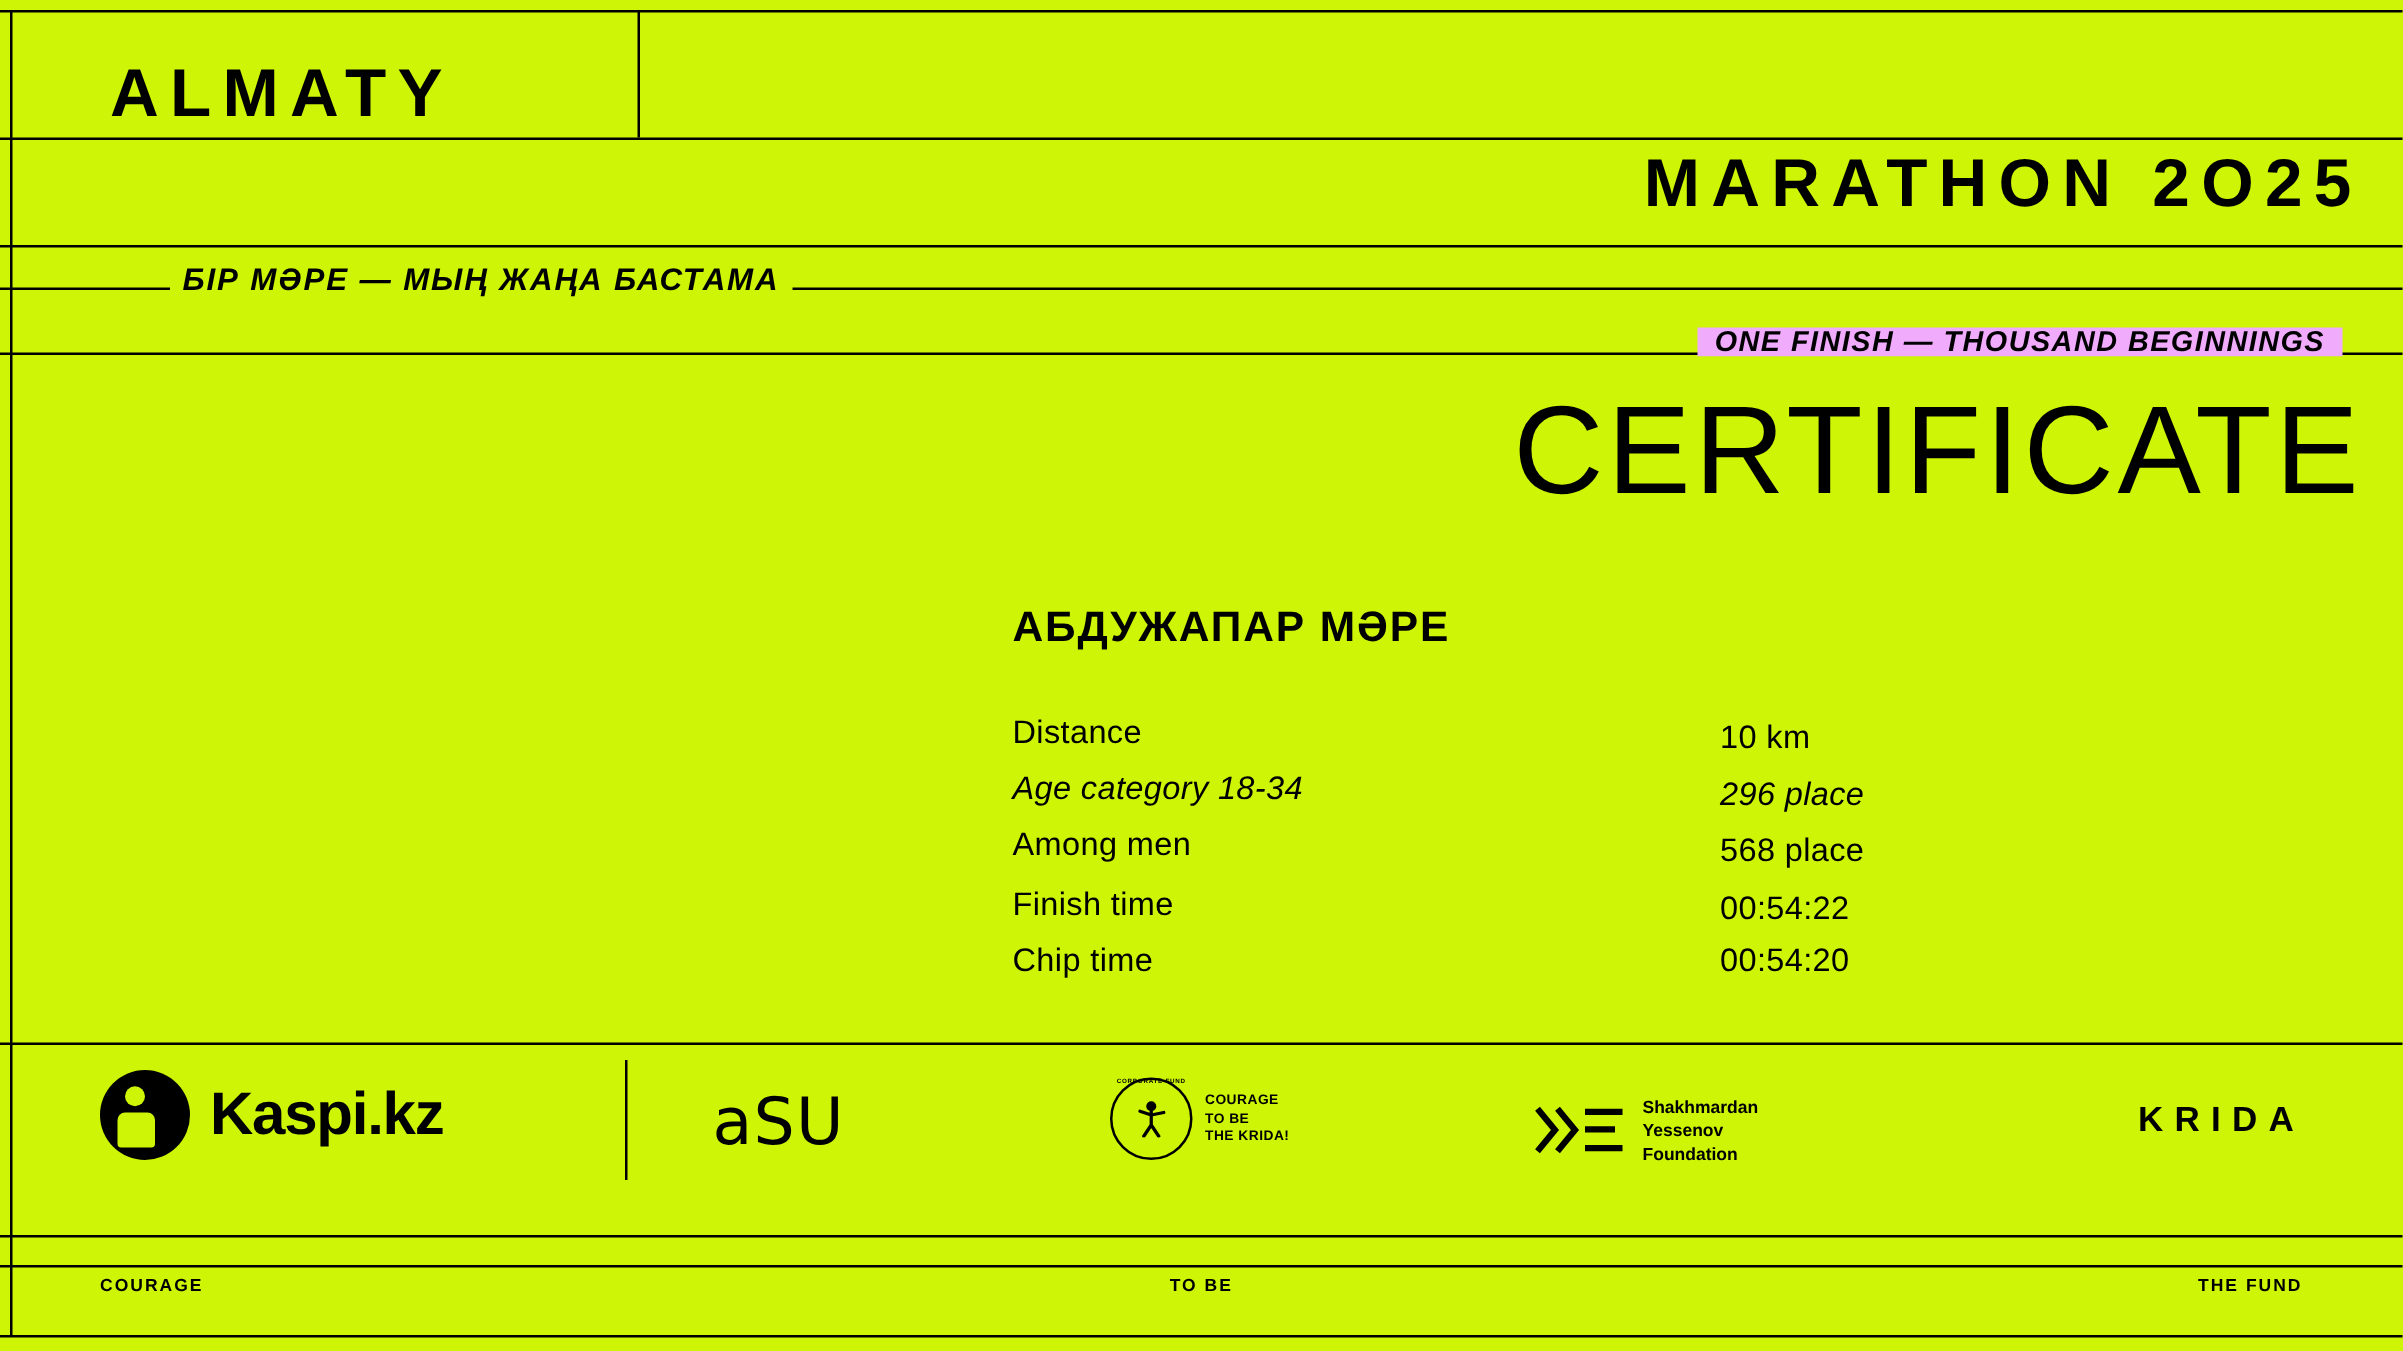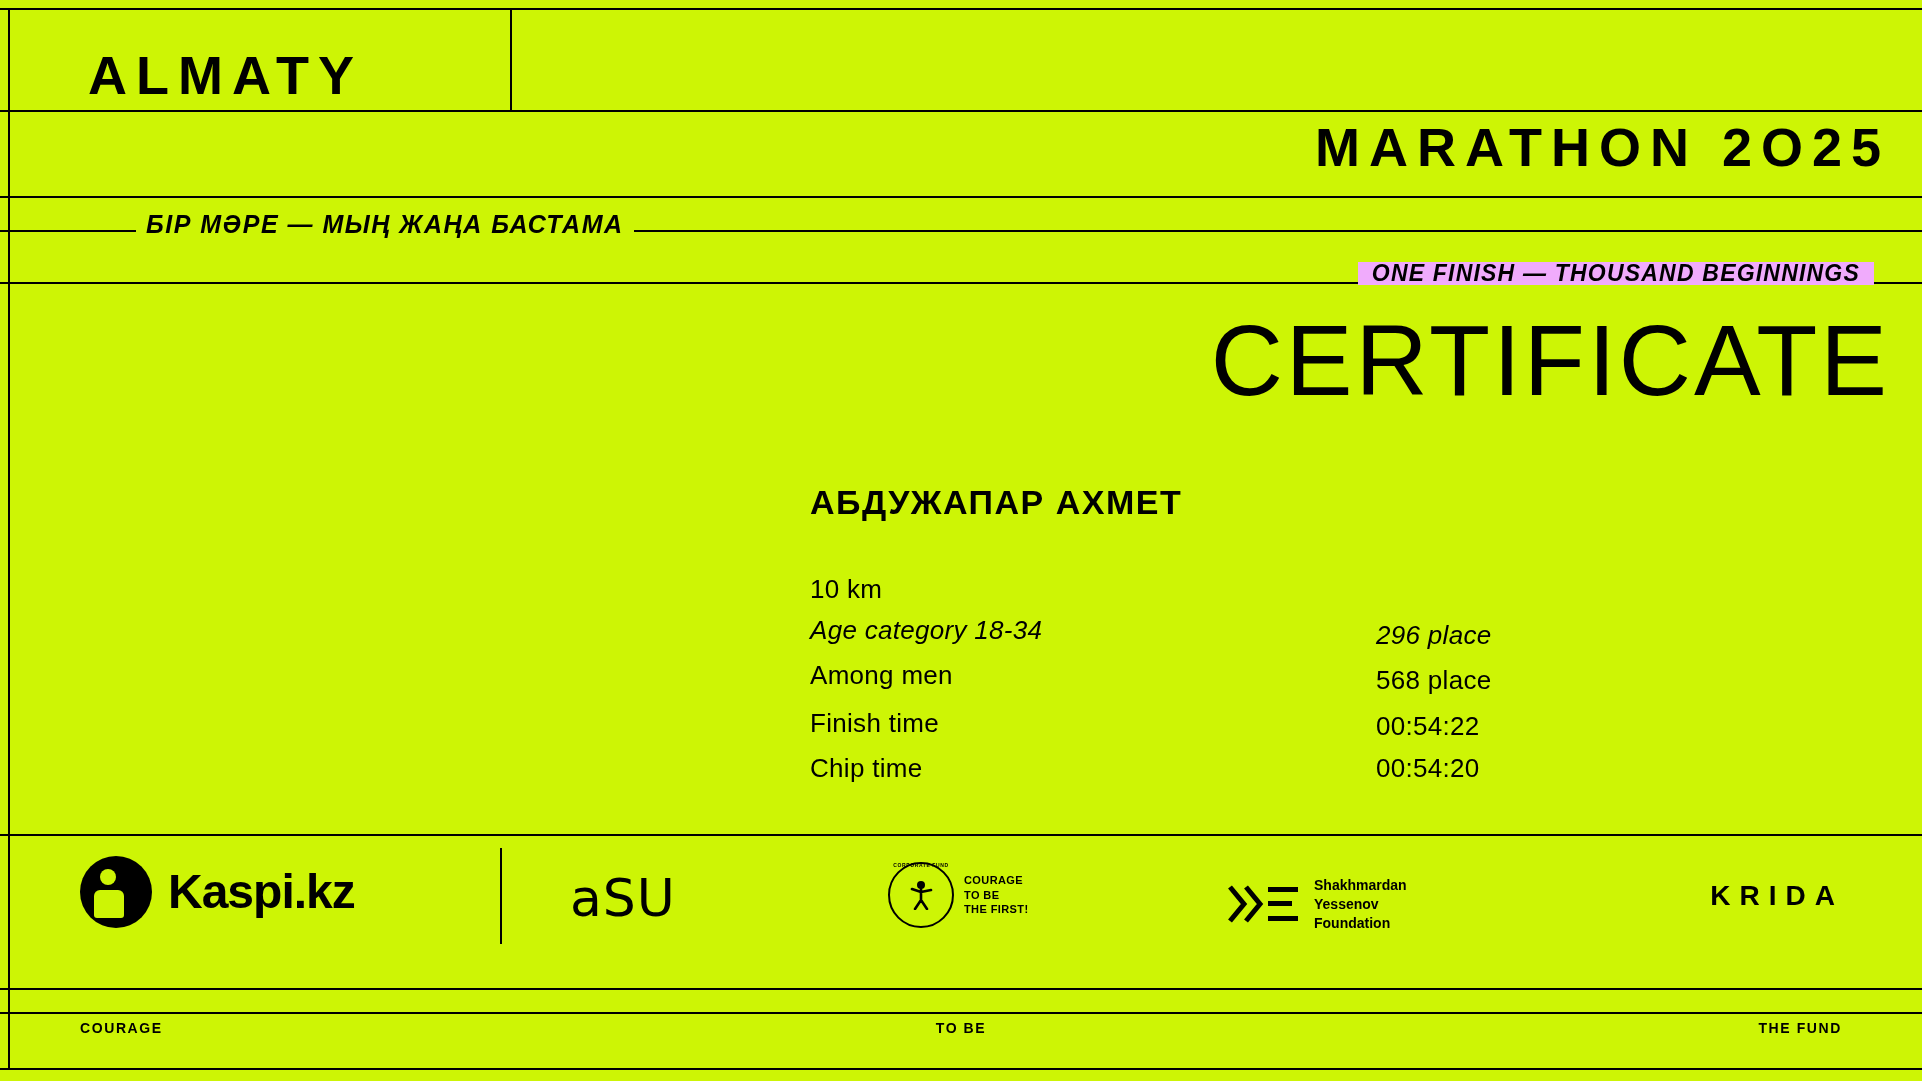--- a/index.html
+++ b/index.html
@@ -306,24 +306,25 @@
   <div class="vrule" style="left:8px;   top:8px;   height:1060px;"></div>
   <div class="vrule" style="left:510px; top:8px;   height:102px;"></div>
 
   <div class="almaty">ALMATY</div>
   <div class="marathon">MARATHON 2O25</div>
   <div class="slogan-kz">БІР МӘРЕ — МЫҢ ЖАҢА БАСТАМА</div>
   <div class="slogan-en">ONE FINISH — THOUSAND BEGINNINGS</div>
 
   <div class="title">CERTIFICATE</div>
 
-  <div class="recipient">АБДУЖАПАР АХМЕТ</div>
+  <div class="recipient">АБДУЖАПАР МӘРЕ</div>
 
   <div class="results">
     <div class="result-row r0">
+      <div class="result-label">Distance</div>
       <div class="result-value">10 km</div>
     </div>
     <div class="result-row r1">
       <div class="result-label">Age category 18-34</div>
       <div class="result-value">296 place</div>
     </div>
     <div class="result-row r2">
       <div class="result-label">Among men</div>
       <div class="result-value">568 place</div>
     </div>
@@ -350,21 +351,21 @@
     <div class="cf-circle">
       <span class="cf-ring-text">CORPORATE FUND</span>
       <svg class="cf-person" width="26" height="30" viewBox="0 0 26 30">
         <circle cx="13" cy="5" r="4" fill="#000"></circle>
         <path d="M13 9 L13 20 M13 12 L4 9 M13 12 L23 10 M13 20 L7 29 M13 20 L19 29" stroke="#000" stroke-width="2.6" fill="none" stroke-linecap="round"></path>
       </svg>
     </div>
     <div class="cf-text">
       <div>COURAGE</div>
       <div>TO BE</div>
-      <div>THE FIRST!</div>
+      <div>THE KRIDA!</div>
     </div>
   </div>
 
   <div class="shakhmardan">
     <div class="sh-mark">
       <svg width="74" height="42" viewBox="0 0 74 42">
         <path d="M2 4 L16 21 L2 38" stroke="#000" stroke-width="5" fill="none"></path>
         <path d="M18 4 L32 21 L18 38" stroke="#000" stroke-width="5" fill="none"></path>
         <rect x="40" y="4" width="30" height="5" fill="#000"></rect>
         <rect x="40" y="18" width="24" height="5" fill="#000"></rect>

